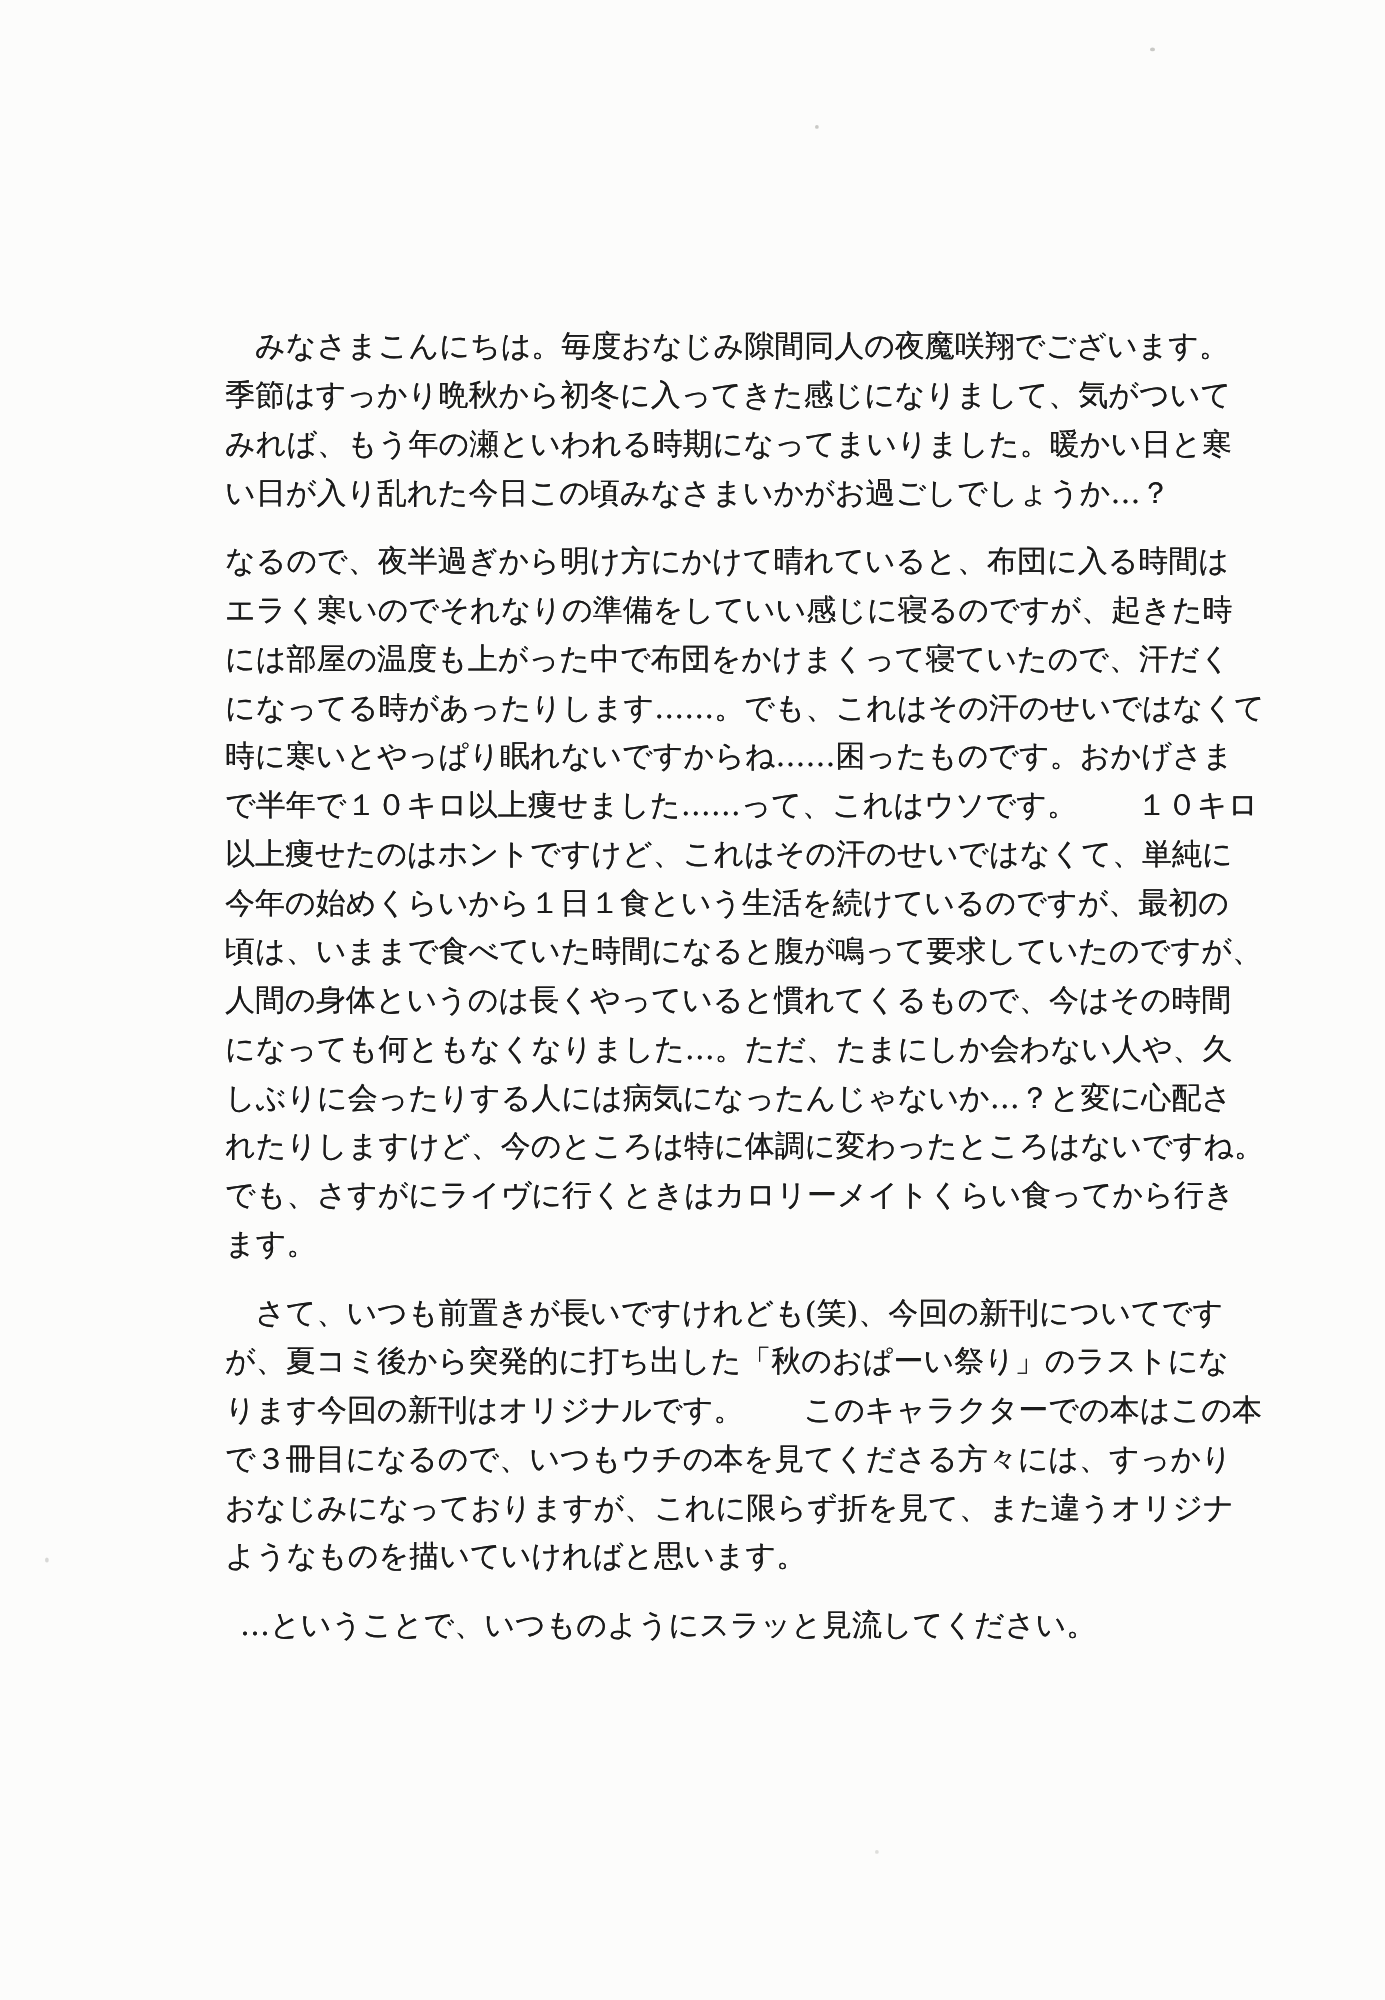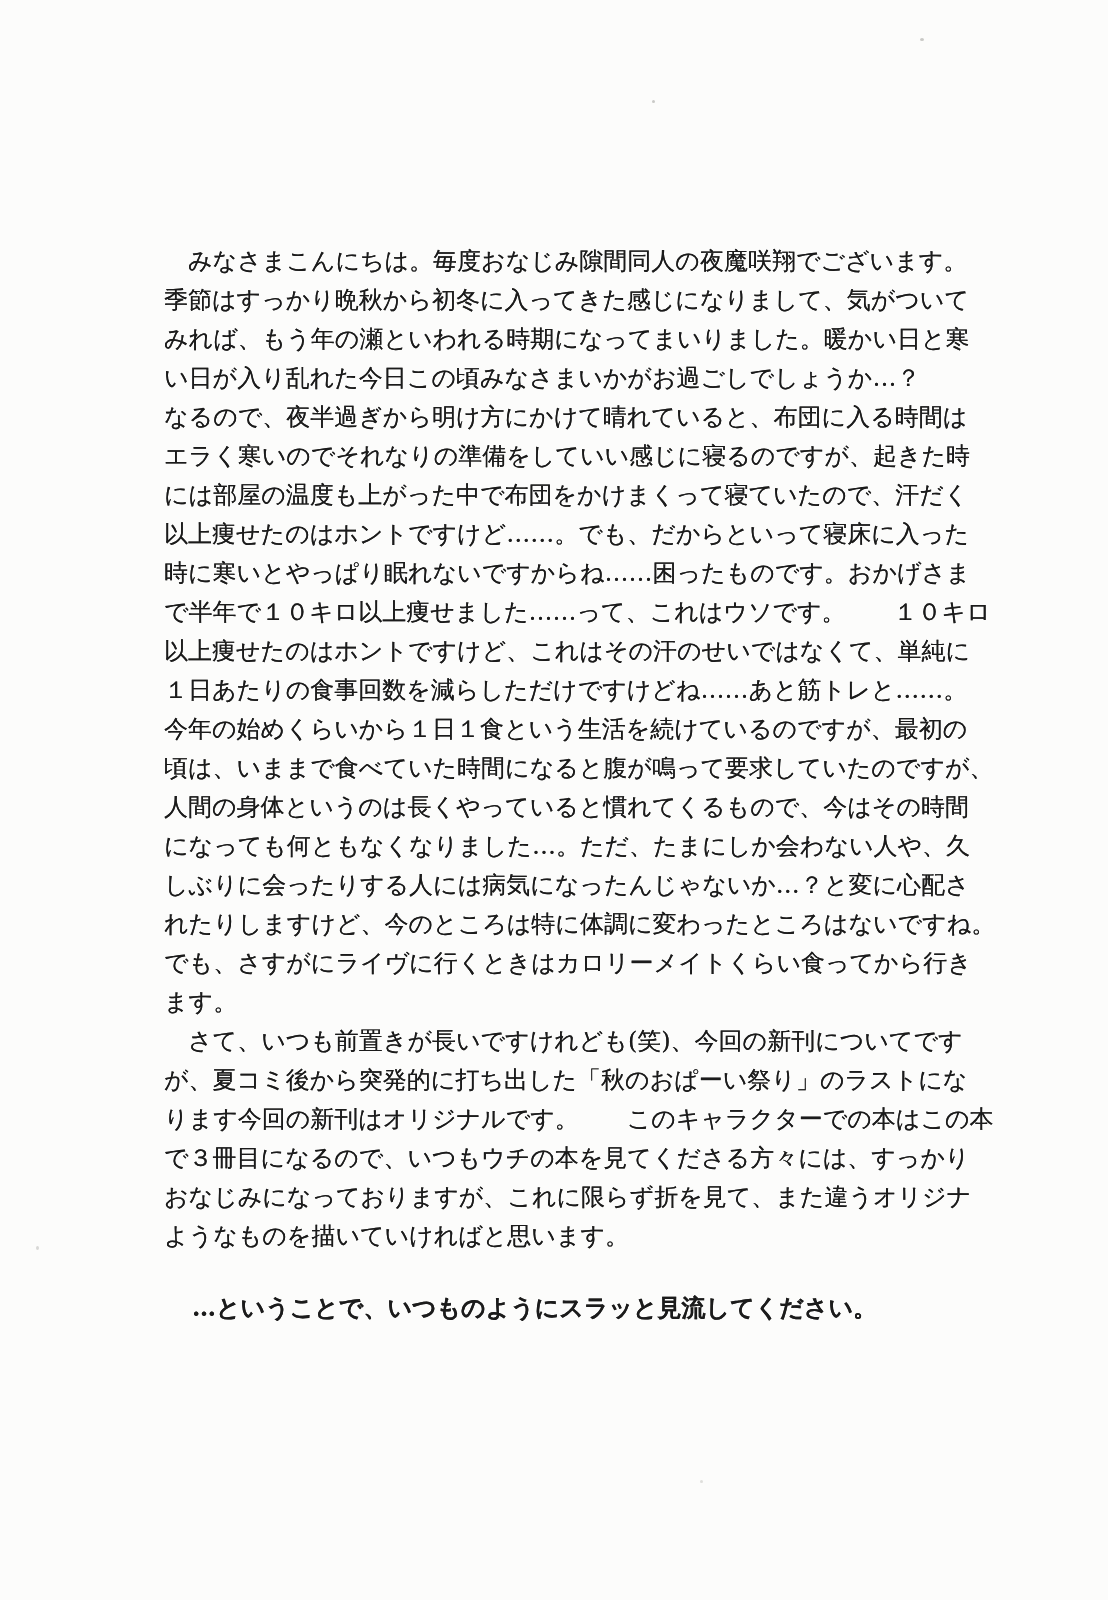--- a/index.html
+++ b/index.html
@@ -16,34 +16,33 @@
     font-family: "DejaVu Serif", "Liberation Serif", serif;
   }
   .text-block {
     position: absolute;
     left: 164px;
     top: 242px;
     width: 800px;
     color: #1b1b1b;
   }
   .paragraph {
-    margin: 0;
+    margin: 16px;
     padding: 0;
   }
   .line {
     font-size: 24px;
     line-height: 39px;
     letter-spacing: 0px;
     white-space: nowrap;
     text-shadow: 0 0 0.4px #3a3a3a;
   }
   .closing {
-    margin-top: 32px;
+    margin-top: 16px;
     margin-left: 28px;
-    font-weight: bold;
   }
   
   .speckle {
     position: absolute;
     border-radius: 50%;
     background: #c9c9c6;
   }
   .speckle.s1 { left: 920px; top: 38px;  width: 4px; height: 3px; }
   .speckle.s2 { left: 652px; top: 100px; width: 3px; height: 3px; }
   .speckle.s3 { left: 36px;  top: 1246px; width: 3px; height: 4px; opacity: .7; }
@@ -65,25 +64,24 @@
         <div class="line">　みなさまこんにちは。毎度おなじみ隙間同人の夜魔咲翔でございます。</div>
         <div class="line">季節はすっかり晩秋から初冬に入ってきた感じになりまして、気がついて</div>
         <div class="line">みれば、もう年の瀬といわれる時期になってまいりました。暖かい日と寒</div>
         <div class="line">い日が入り乱れた今日この頃みなさまいかがお過ごしでしょうか…？</div>
       </div>
 
     <div class="paragraph">
         <div class="line">なるので、夜半過ぎから明け方にかけて晴れていると、布団に入る時間は</div>
         <div class="line">エラく寒いのでそれなりの準備をしていい感じに寝るのですが、起きた時</div>
         <div class="line">には部屋の温度も上がった中で布団をかけまくって寝ていたので、汗だく</div>
-        <div class="line">以上痩せたのはホントですけど……。でも、だからといって寝床に入った</div>
+        <div class="line">になってる時があったりします……。でも、これはその汗のせいではなくて</div>
         <div class="line">時に寒いとやっぱり眠れないですからね……困ったものです。おかげさま</div>
         <div class="line">で半年で１０キロ以上痩せました……って、これはウソです。　　１０キロ</div>
         <div class="line">以上痩せたのはホントですけど、これはその汗のせいではなくて、単純に</div>
-        <div class="line">１日あたりの食事回数を減らしただけですけどね……あと筋トレと……。</div>
         <div class="line">今年の始めくらいから１日１食という生活を続けているのですが、最初の</div>
         <div class="line">頃は、いままで食べていた時間になると腹が鳴って要求していたのですが、</div>
         <div class="line">人間の身体というのは長くやっていると慣れてくるもので、今はその時間</div>
         <div class="line">になっても何ともなくなりました…。ただ、たまにしか会わない人や、久</div>
         <div class="line">しぶりに会ったりする人には病気になったんじゃないか…？と変に心配さ</div>
         <div class="line">れたりしますけど、今のところは特に体調に変わったところはないですね。</div>
         <div class="line">でも、さすがにライヴに行くときはカロリーメイトくらい食ってから行き</div>
         <div class="line">ます。</div>
       </div>
 

